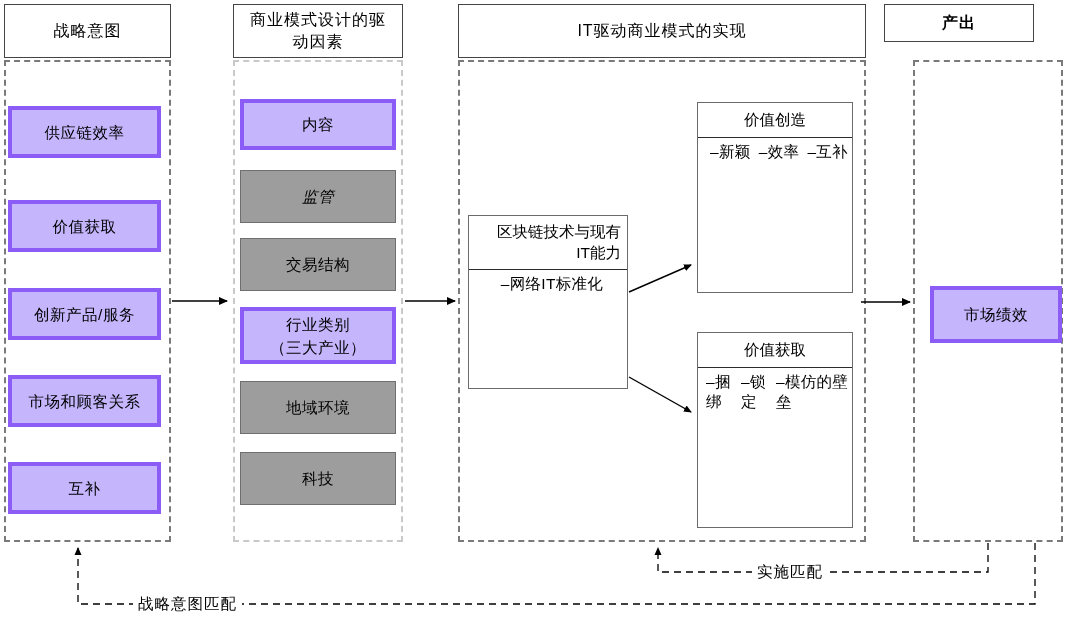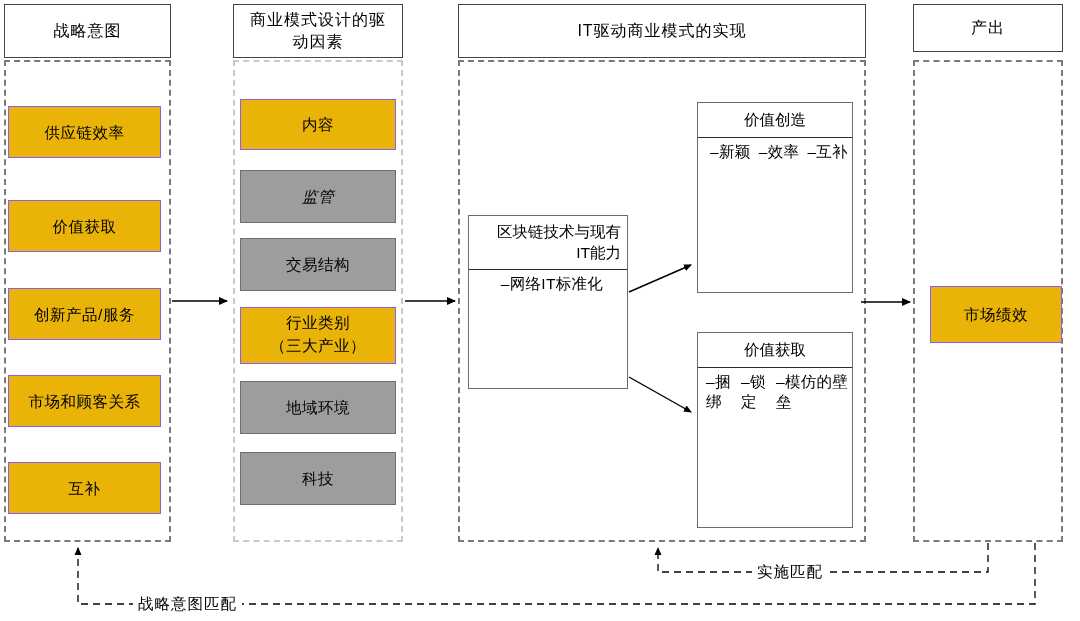--- a/index.html
+++ b/index.html
@@ -31,22 +31,22 @@
 
   
   .col-body{
     border:2px dashed #7a7a7a;
     background:#fff;
   }
   .col-body.light{border-color:#c9c9c9;}
 
   
   .box{
-    border:1px solid #8b5cf6;
-    background:#eab308;
+    border:4px solid #8b5cf6;
+    background:#c4b5fd;
     display:flex;
     align-items:center;
     justify-content:center;
     text-align:center;
     font-size:15.5px;
     line-height:21px;
     letter-spacing:.5px;
   }
   .box.filled{
     background:#9d9d9d;
@@ -114,21 +114,21 @@
   <div class="abs box" style="left:8px;top:462px;width:153px;height:52px;">互补</div>
 
   <div class="abs col-header" style="left:233px;top:4px;width:170px;height:54px;padding:0 10px;">商业模式设计的驱动因素</div>
 
   <div class="abs col-body light" style="left:233px;top:60px;width:170px;height:482px;"></div>
 
   <div class="abs box" style="left:240px;top:99px;width:156px;height:51px;">内容</div>
   <div class="abs box filled" style="left:240px;top:170px;width:156px;height:53px;font-style:italic;">监管</div>
   <div class="abs box filled" style="left:240px;top:238px;width:156px;height:53px;">交易结构</div>
 
-  <div class="abs box two-line" style="left:240px;top:307px;width:156px;height:57px;flex-direction:column;font-family:Liberation Mono, monospace;">
+  <div class="abs box two-line" style="left:240px;top:307px;width:156px;height:57px;flex-direction:column;">
     <span>行业类别</span>
     <span>（三大产业）</span>
   </div>
 
   <div class="abs box filled" style="left:240px;top:381px;width:156px;height:53px;">地域环境</div>
   <div class="abs box filled" style="left:240px;top:452px;width:156px;height:53px;">科技</div>
 
   <div class="abs col-header" style="left:458px;top:4px;width:408px;height:54px;">IT驱动商业模式的实现</div>
 
   <div class="abs col-body" style="left:458px;top:60px;width:408px;height:482px;"></div>
@@ -154,21 +154,21 @@
 
   <div class="abs panel" style="left:697px;top:332px;width:156px;height:196px;">
     <div class="panel-head">价值获取</div>
     <div class="panel-body">
       <div class="panel-item">–捆绑</div>
       <div class="panel-item">–锁定</div>
       <div class="panel-item">–模仿的壁垒</div>
     </div>
   </div>
 
-  <div class="abs col-header" style="left:913px;top:4px;width:150px;height:48px;">产出</div>
+  <div class="abs col-header" style="left:884px;top:4px;width:150px;height:38px;font-weight:bold;">产出</div>
 
   <div class="abs col-body" style="left:913px;top:60px;width:150px;height:482px;"></div>
 
   <div class="abs box" style="left:930px;top:286px;width:132px;height:57px;">市场绩效</div>
 
   <svg id="wires" viewBox="0 0 1080 621">
     <defs>
       <marker id="ah" markerWidth="9" markerHeight="9" refX="8" refY="4.5" orient="auto" markerUnits="userSpaceOnUse">
         <path d="M0,0.6 L9,4.5 L0,8.4 z" fill="#000"></path>
       </marker>

